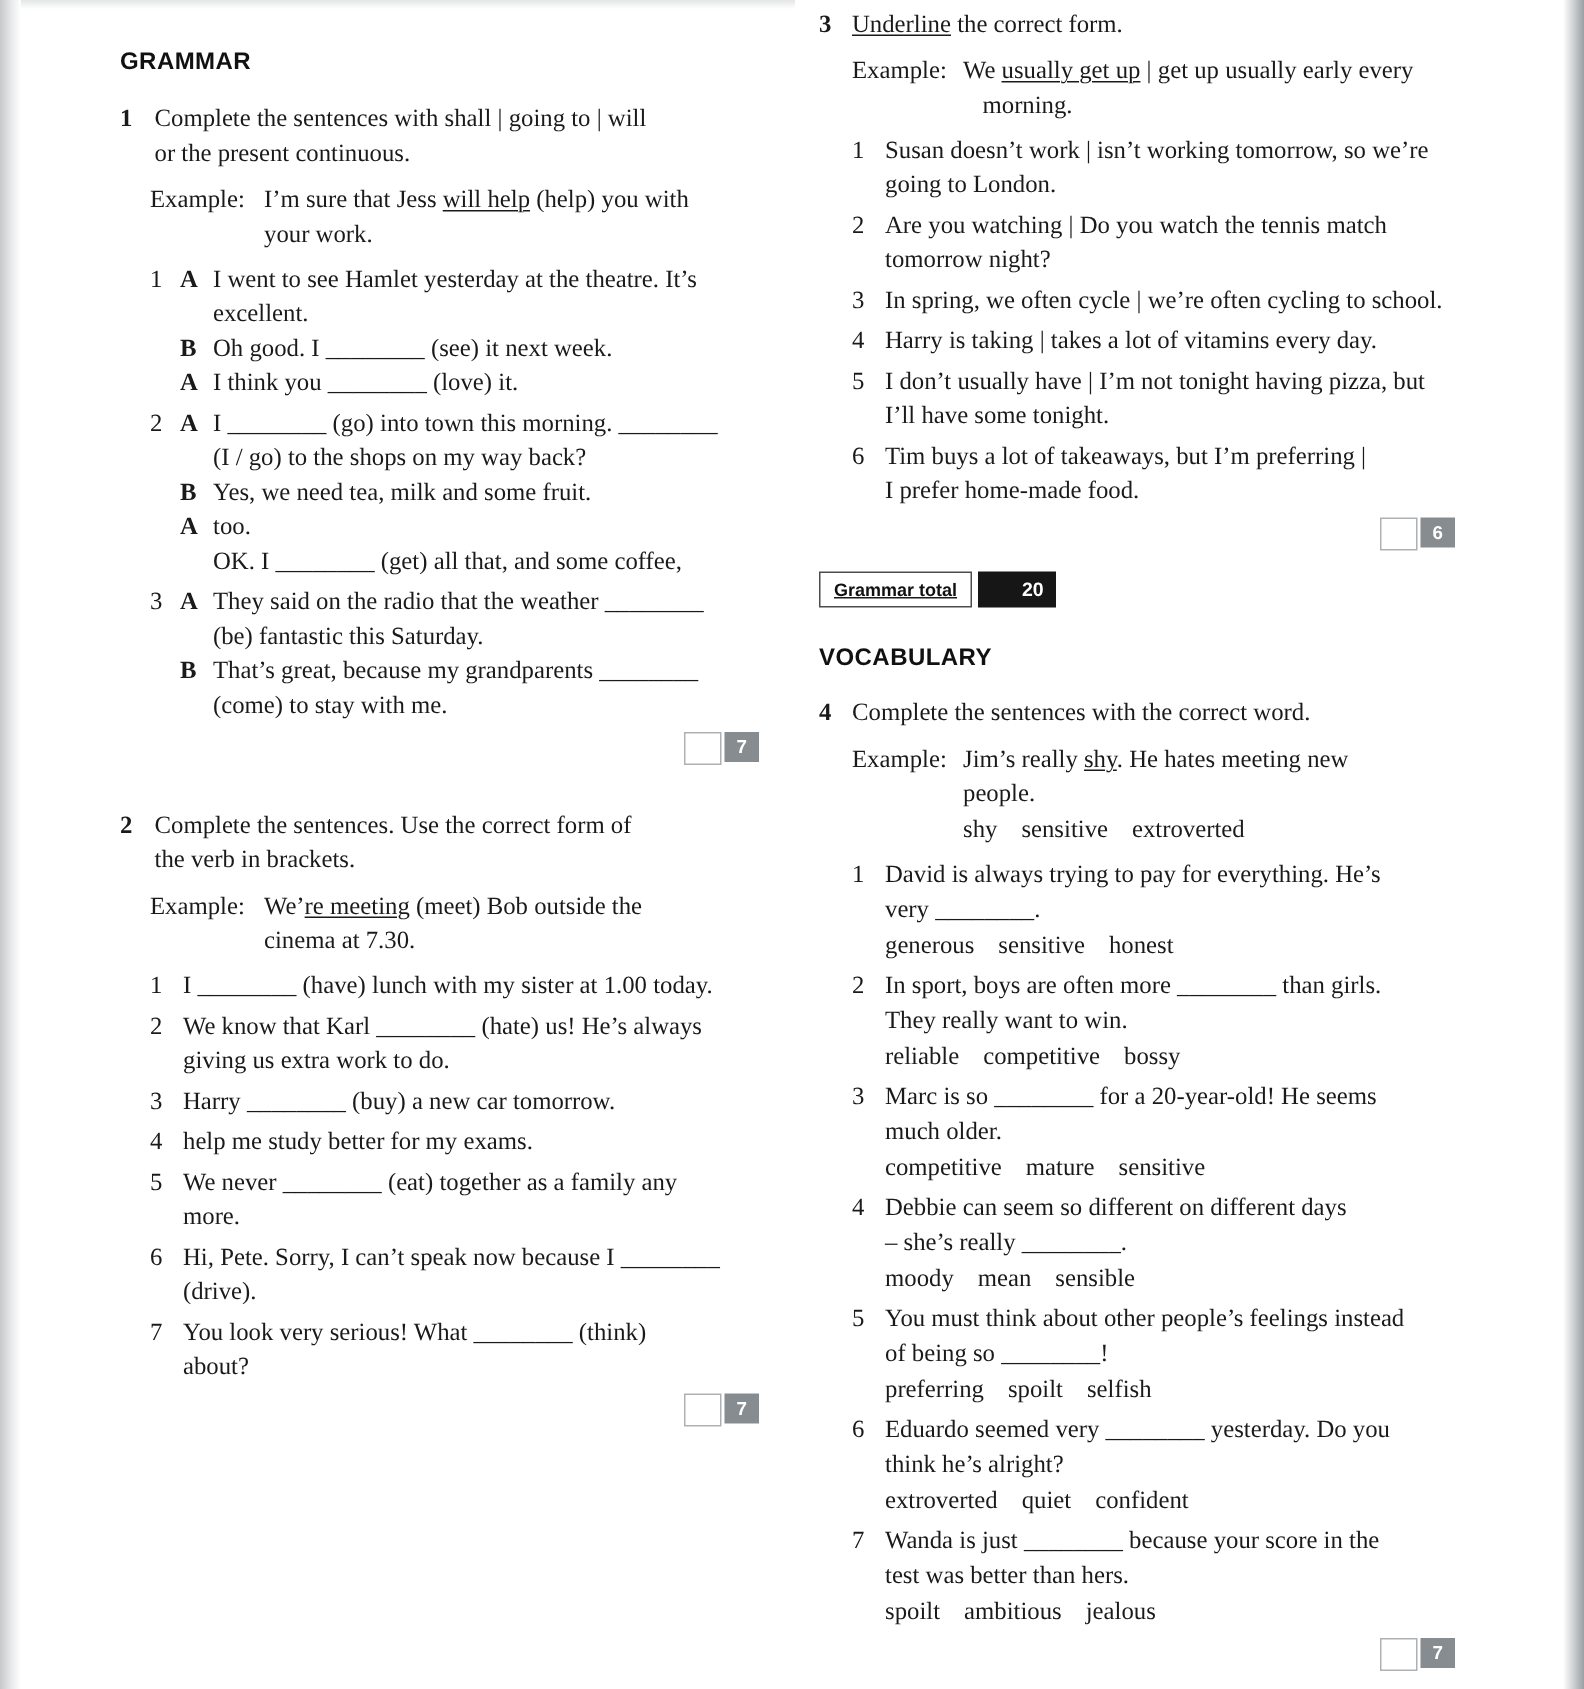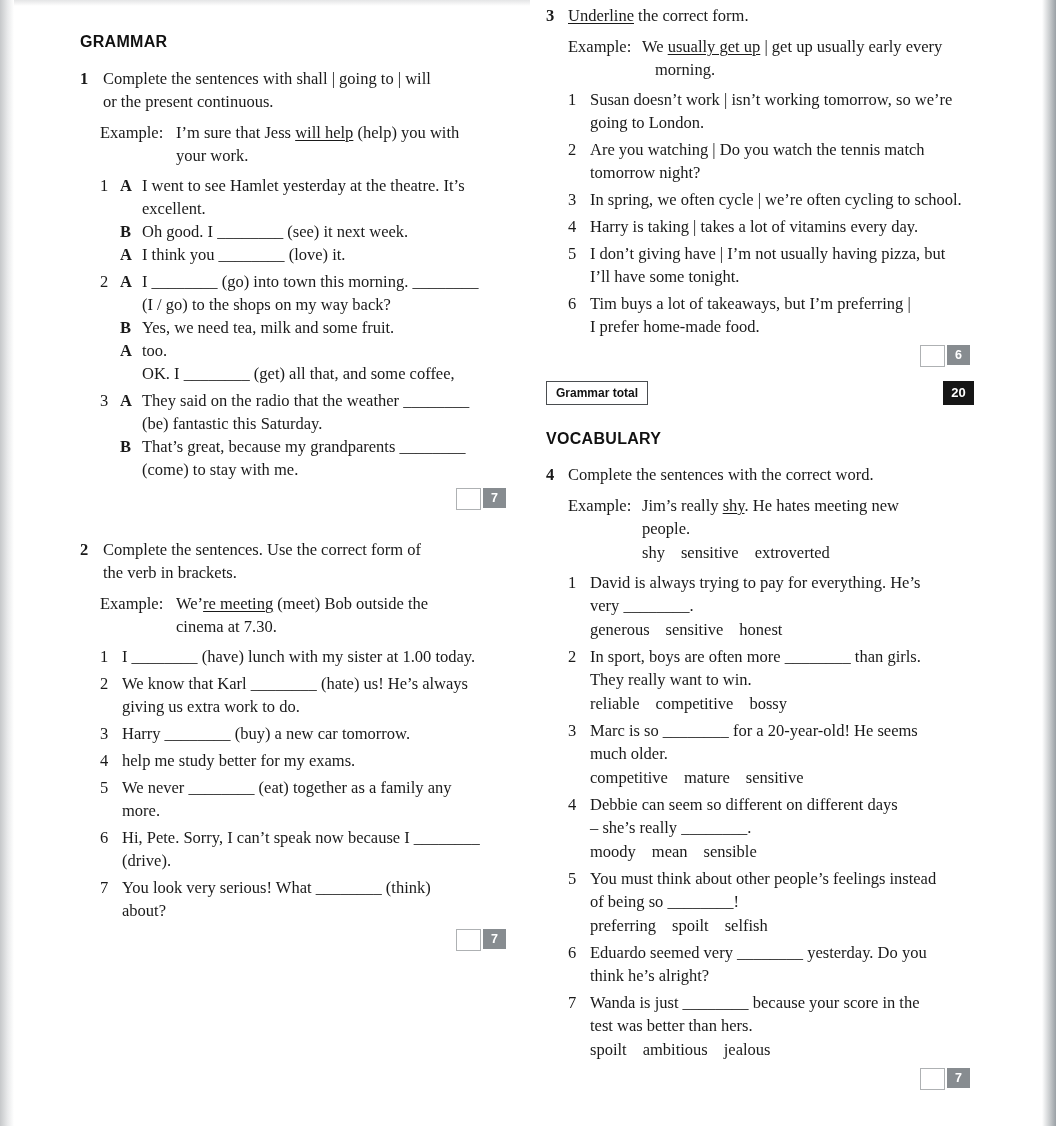--- a/index.html
+++ b/index.html
@@ -46,25 +46,25 @@
 
   .options{margin-top:1px;}
   .opt{display:inline-block;margin-right:16px;}
 
   .score-row{display:flex;justify-content:flex-end;gap:2px;margin:7px 6px 0 0;}
   .col-right .score-row{margin-right:10px;}
   .score-empty{width:23px;height:20px;border:1px solid #aeb1b3;background:#fff;}
   .score-max{width:23px;height:20px;background:#878c90;color:#fff;
     font:700 12.5px/20px "Liberation Sans",sans-serif;text-align:center;}
 
-  .total-row{display:flex;justify-content:space-between;gap:4px;margin:14px 6px 0 0;}
+  .total-row{display:flex;justify-content:flex-start;gap:4px;margin:14px 6px 0 0;text-decoration:underline;}
   .total-label{border:1px solid #4a4d50;background:#fff;padding:0 9px;
     font:700 12px/22px "Liberation Sans",sans-serif;color:#111;}
   .total-value{background:#161616;color:#fff;width:31px;text-align:center;
-    font:700 13px/24px "Liberation Sans",sans-serif;}
+    font:700 13px/24px "Liberation Sans",sans-serif;padding-left:21px;}
 </style>
 </head>
 <body>
 
 <div class="edge-top"></div>
 <div class="edge-left"></div>
 <div class="edge-right"></div>
 
 <div class="col col-left">
 
@@ -269,21 +269,21 @@
       </div>
       <div class="item row2">
         <span class="i-num">4</span>
         <div class="i-txt">
             <div class="tline"><span>Harry </span><span class="it">is taking | takes</span><span> a lot of vitamins every day.</span></div>
           </div>
       </div>
       <div class="item row2">
         <span class="i-num">5</span>
         <div class="i-txt">
-            <div class="tline"><span class="it">I don’t giving have | I’m not usually having</span><span> pizza, but</span></div>
+            <div class="tline"><span class="it">I don’t usually have | I’m not tonight having</span><span> pizza, but</span></div>
             <div class="tline"><span>I’ll have some tonight.</span></div>
           </div>
       </div>
       <div class="item row2">
         <span class="i-num">6</span>
         <div class="i-txt">
             <div class="tline"><span>Tim buys a lot of takeaways, but </span><span class="it">I’m preferring |</span></div>
             <div class="tline"><span class="it">I prefer</span><span> home-made food.</span></div>
           </div>
       </div>
@@ -369,20 +369,21 @@
           <div class="options"><span class="opt">preferring</span><span class="opt">spoilt</span><span class="opt">selfish</span></div>
         </div>
       </div>
       <div class="item row2">
         <span class="i-num">6</span>
         <div class="i-txt">
           <div>
               <div class="tline"><span>Eduardo seemed very ________ yesterday. Do you</span></div>
               <div class="tline"><span>think he’s alright?</span></div>
             </div>
+          <div class="options"><span class="opt">extroverted</span><span class="opt">quiet</span><span class="opt">confident</span></div>
         </div>
       </div>
       <div class="item row2">
         <span class="i-num">7</span>
         <div class="i-txt">
           <div>
               <div class="tline"><span>Wanda is just ________ because your score in the</span></div>
               <div class="tline"><span>test was better than hers.</span></div>
             </div>
           <div class="options"><span class="opt">spoilt</span><span class="opt">ambitious</span><span class="opt">jealous</span></div>

